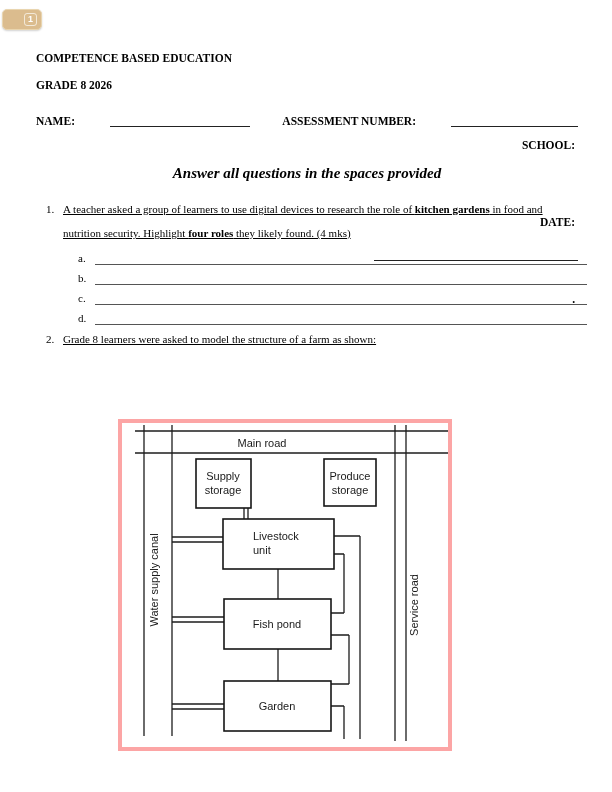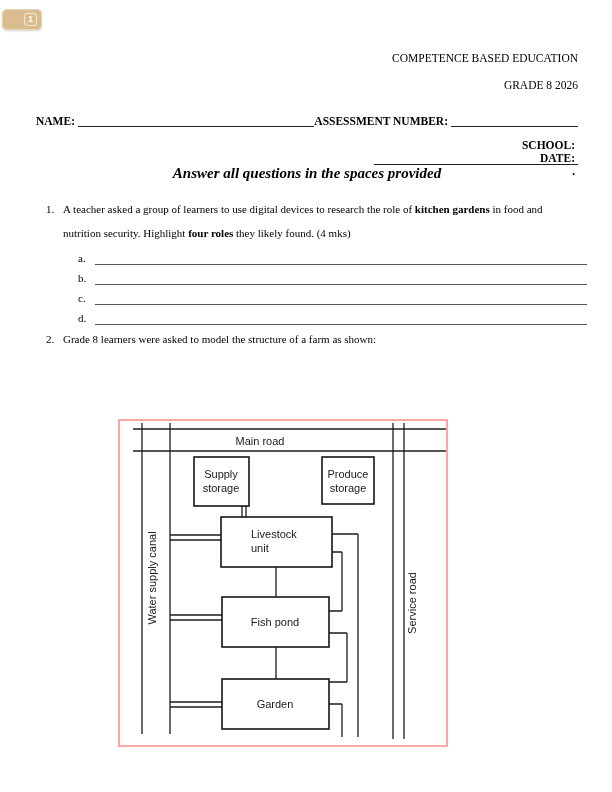--- a/index.html
+++ b/index.html
@@ -12,48 +12,48 @@
     position:absolute;left:2px;top:9px;width:40px;height:21px;
     background:#dbbc8e;border:1px solid #e9d5af;border-radius:5px;
     box-sizing:border-box;display:flex;align-items:center;justify-content:flex-end;
     padding-right:4px;box-shadow:0 1px 2px rgba(0,0,0,.18);
   }
   .badge-num{
     font-family:"Liberation Sans",sans-serif;font-size:9px;font-weight:bold;color:#fff;
     border:1px solid rgba(255,255,255,.65);border-radius:3px;padding:0 3px;line-height:11px;
   }
   .content{position:absolute;left:36px;top:0;width:542px;}
-  .h{text-align:right;font-weight:normal;font-size:11.5px;line-height:13px;}
+  .h{text-align:left;font-weight:bold;font-size:11.5px;line-height:13px;}
   .h1{margin-top:52px;}
   .h2,.h3{margin-top:14px;}
-  .frow{display:flex;align-items:flex-end;font-size:11.5px;font-weight:bold;height:15px;white-space:nowrap;}
+  .frow{display:flex;align-items:flex-end;font-size:11.5px;font-weight:bold;height:15px;white-space:nowrap;gap:32px;}
   .frow1{margin-top:20px;}
   .frow2{margin-top:12px;flex-direction:column;}
   .flabel{padding-right:3px;}
   .fline{border-bottom:1.2px solid #222;height:13px;}
   .fline-name{flex:1;}
   .fline-asmt{width:127px;}
   .fline-school{flex:1;}
   .fline-date{width:204px;}
   .subject{margin-top:13px;}
   .subject .h{margin:0;line-height:14px;}
   .instruction{margin-top:11px;text-align:center;font-style:italic;font-weight:600;font-size:15px;}
   .q{display:flex;font-size:11px;line-height:24px;}
   .q1{margin-top:15px;}
   .qnum{flex:none;width:17px;padding-left:10px;}
-  .qtext{flex:1;}
+  .qtext{flex:1;text-decoration:underline;}
   .answers{padding-left:42px;margin-right:-9px;}
   .arow{display:flex;align-items:flex-end;height:20px;font-size:11px;}
   .alabel{flex:none;width:17px;line-height:13px;}
   .aline{flex:1;border-bottom:1px solid #555;height:14px;}
   .q2{margin-top:2px;}
   
   .diagram{
     position:absolute;left:118px;top:419px;width:326px;height:324px;
-    border:2px solid #fca5a5;background:#fff;
+    border:4px solid #fca5a5;background:#fff;
   }
   .diagram svg{display:block;}
   .dtext{font-family:"Liberation Sans",sans-serif;font-size:11px;fill:#1a1a1a;}
 </style>
 </head>
 <body>
 
 <div class="page">
 
   <div class="badge">

